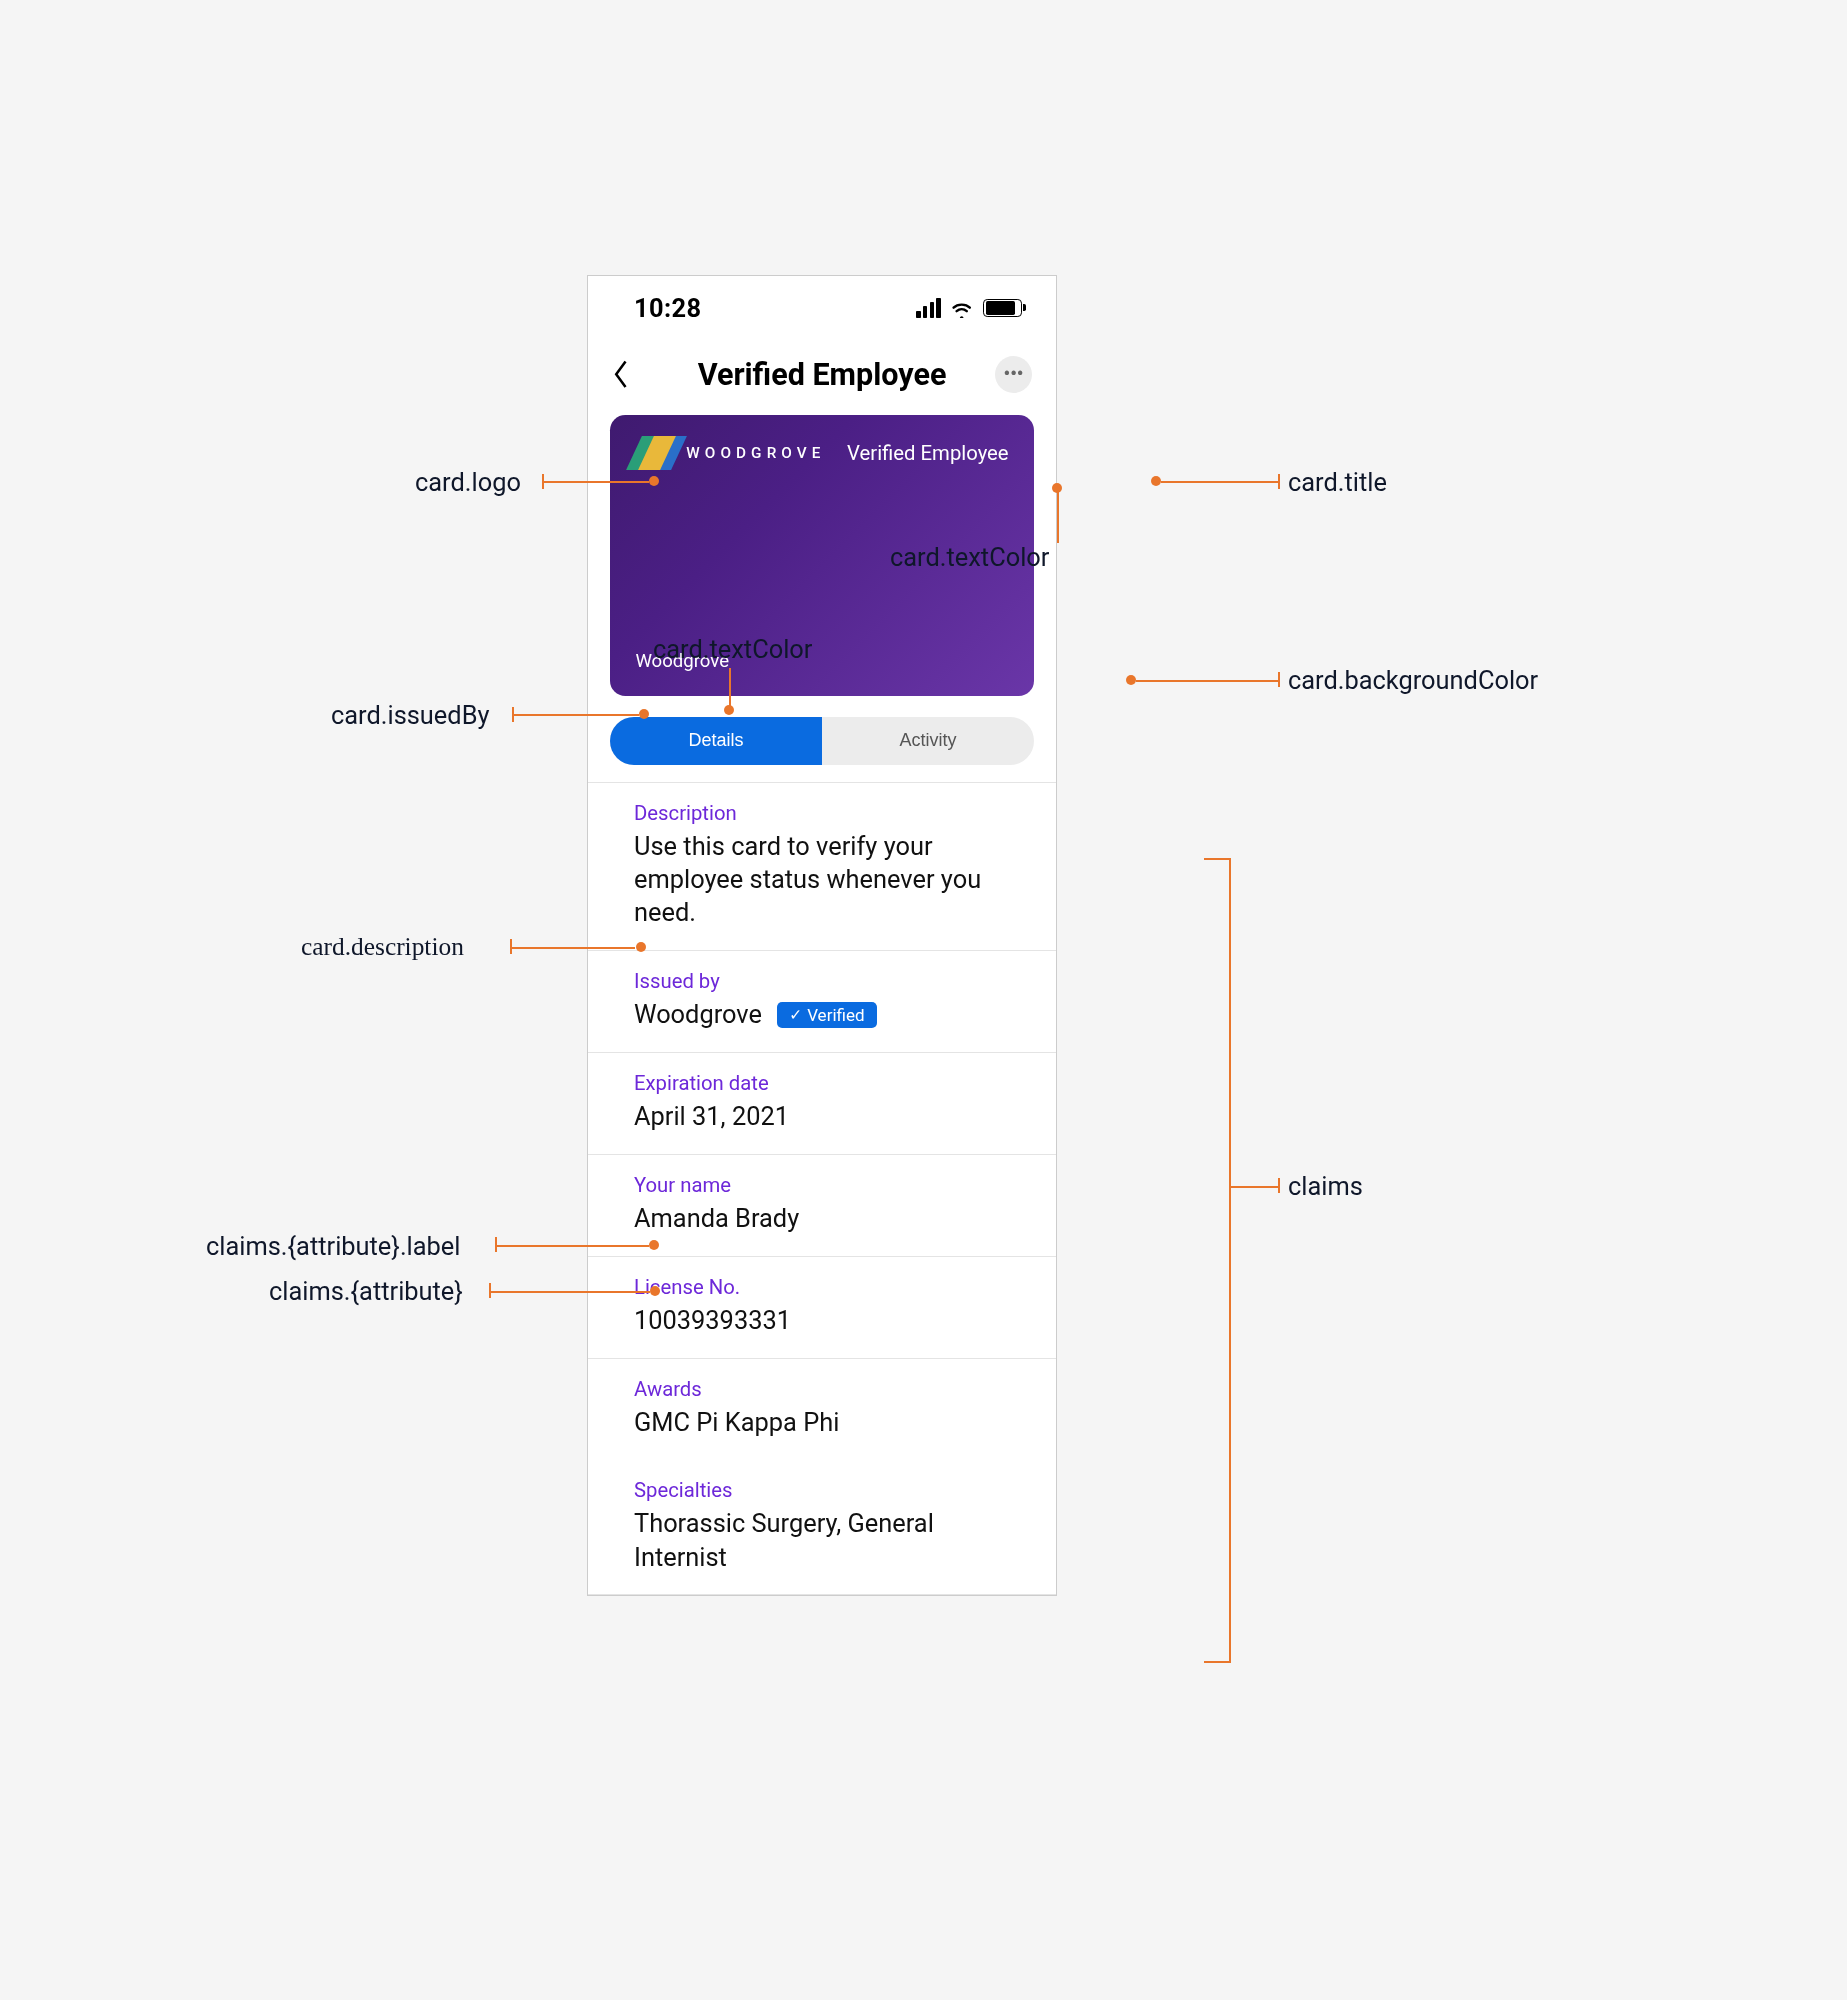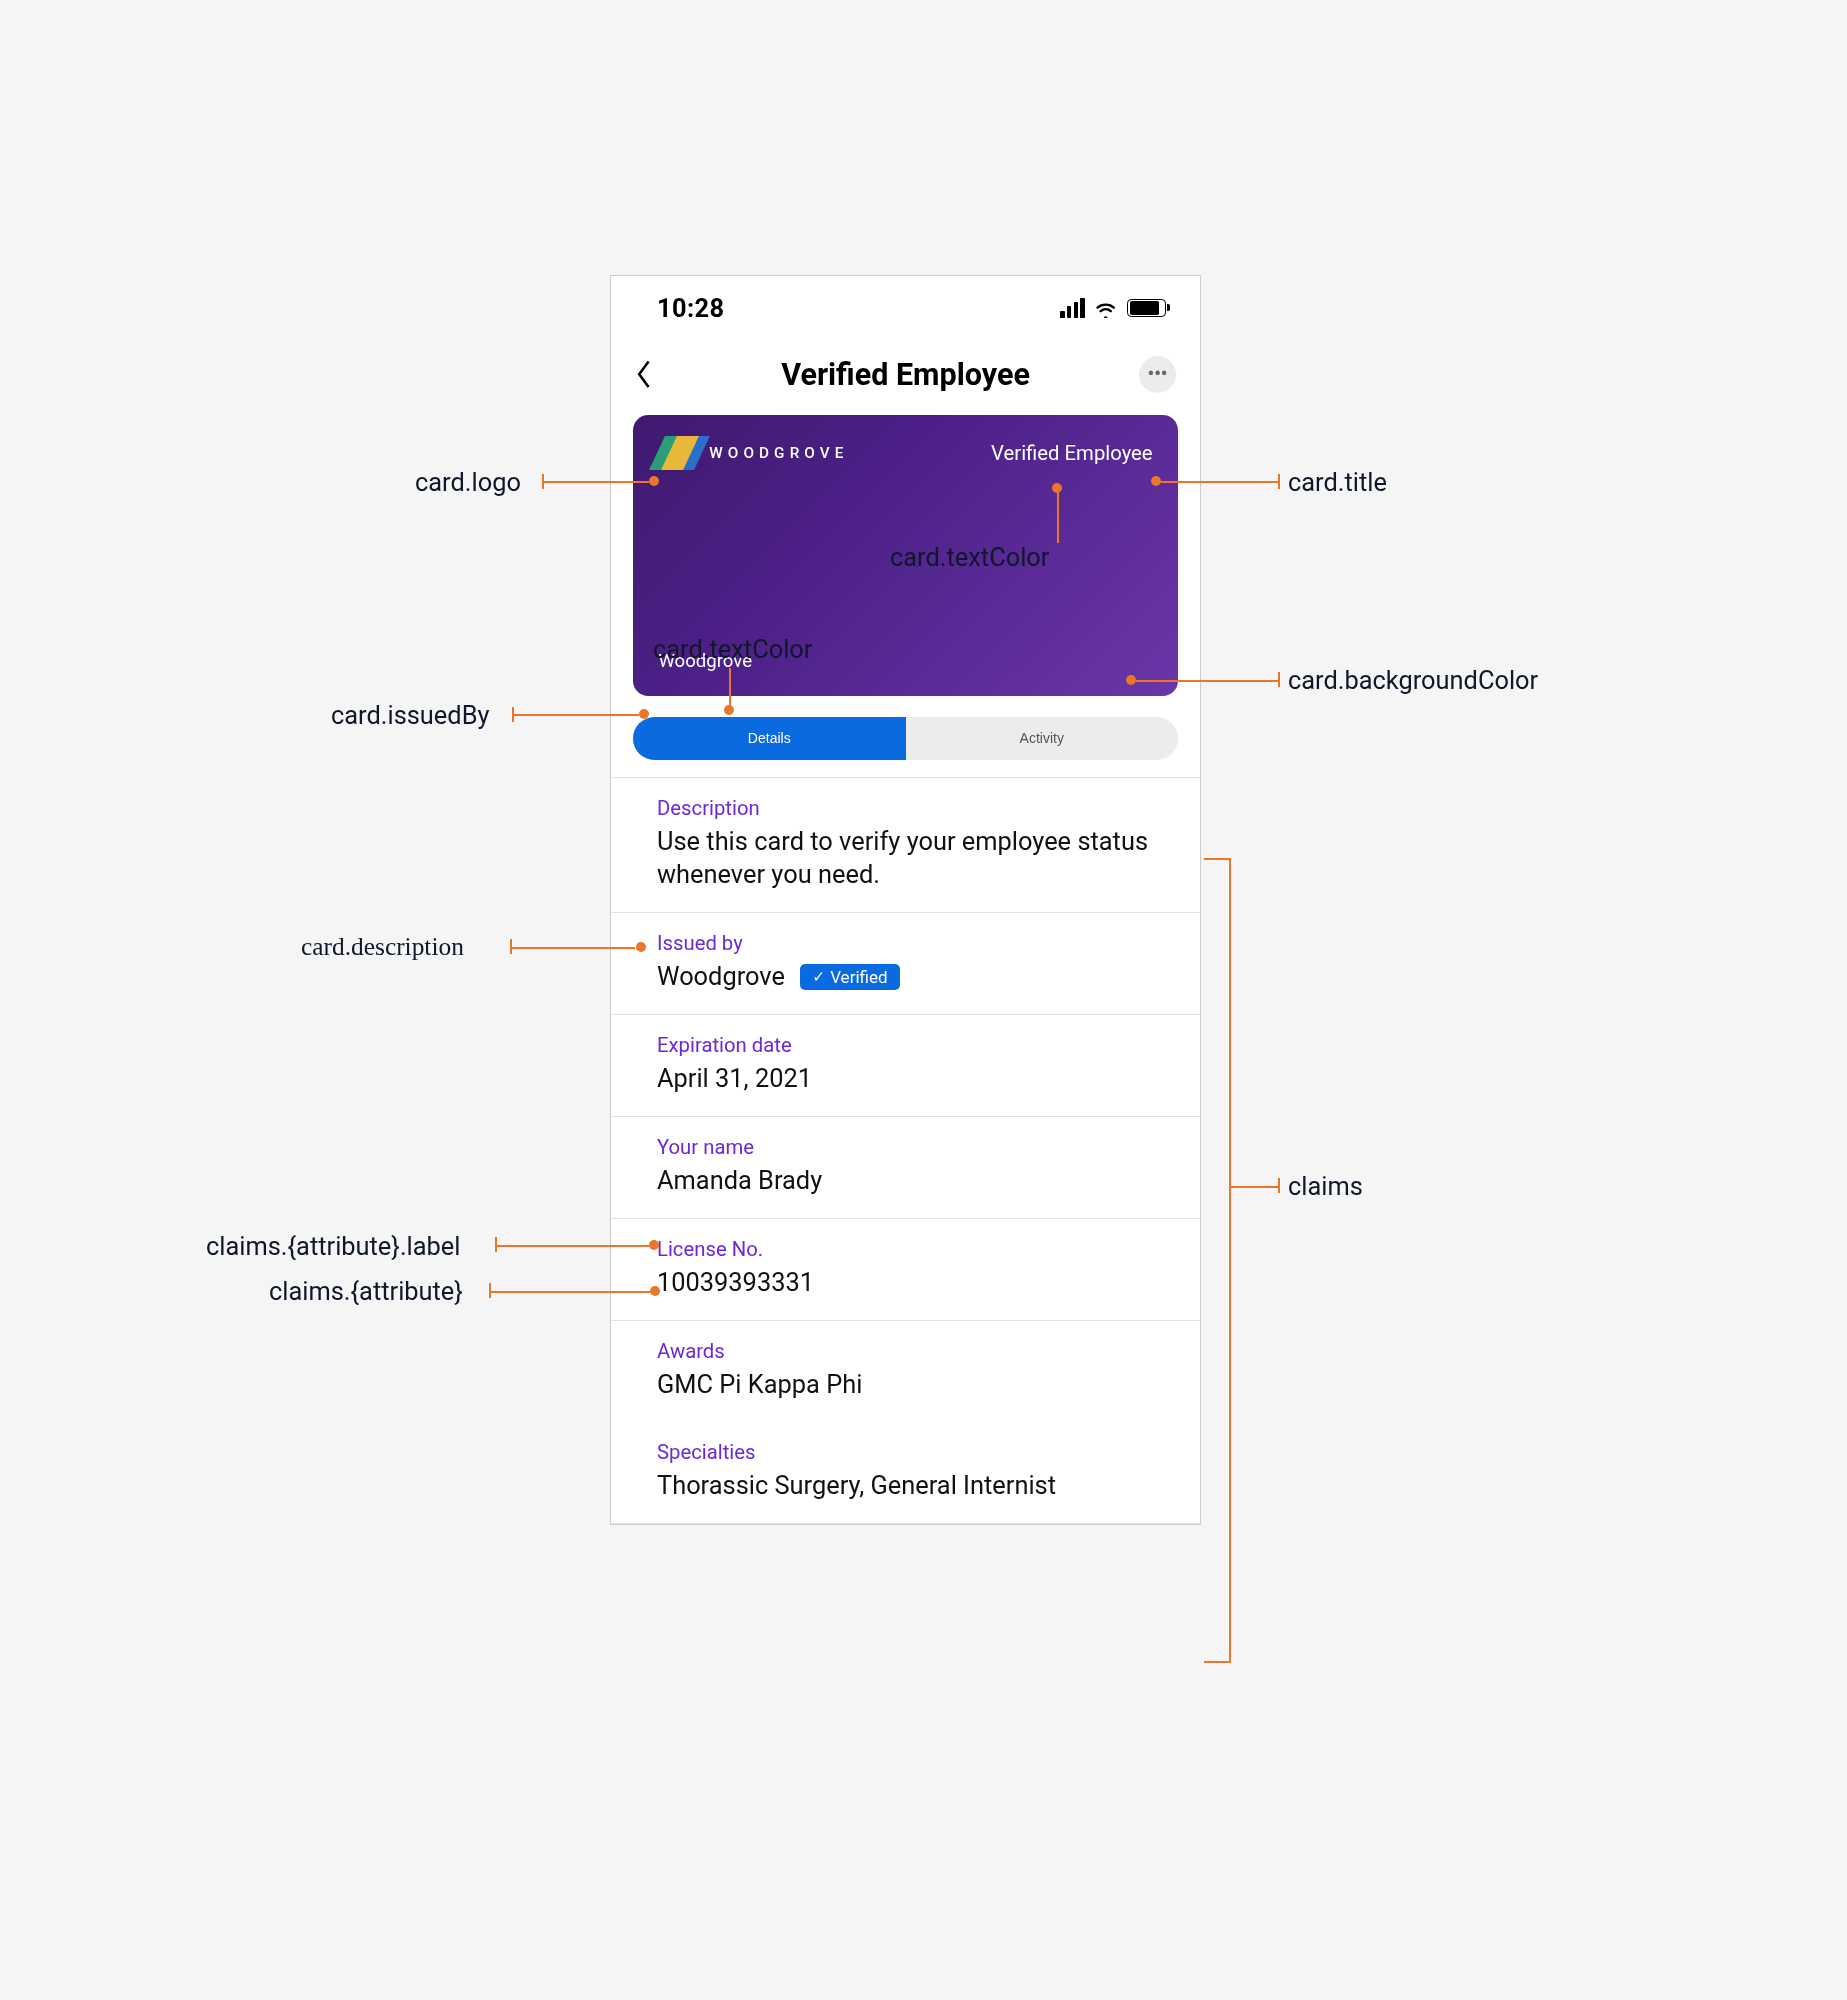--- a/index.html
+++ b/index.html
@@ -9,23 +9,23 @@
     width: 1848px;
     height: 2000px;
     position: relative;
   }
   .canvas {
     position: absolute;
     inset: 0;
   }
   .phone {
     position: absolute;
-    left: 610px;
+    left: 587px;
     top: 275px;
-    width: 591px;
+    width: 470px;
     background: #ffffff;
     border: 0.8px solid #ccc;
   }
   .status-bar {
     display: flex;
     justify-content: space-between;
     align-items: center;
     padding: 17px 34px 8.5px 46px;
     font-size: 25.4px;
     font-weight: 700;
@@ -93,21 +93,21 @@
   }
   .card-title { font-size:20.3px; }
   .card-spacer { flex:1; }
   .card-issuer { font-size:18.6px; }
   .seg {
     margin: 20.3px 22px 0 22px; display:flex; background:#ececec;
     border-radius: 847px; overflow:hidden;
   }
   .seg button {
     flex:1; border:none; background:transparent; padding:13.6px 0;
-    font-size:14px; font-weight:400; color:#555; cursor:pointer;
+    font-size:18px; font-weight:400; color:#555; cursor:pointer;
   }
   .seg button.active { background:#0a6be0; color:#fff; }
   .details {
     margin-top: 17px; border-top:0.8px solid #e4e4e4;
   }
   .row {
     border-bottom:0.8px solid #e4e4e4; padding:18.6px 25.4px 20.3px 46px;
   }
   .row .label { font-size:20.3px; color:#6d28d9; margin-bottom:5.1px; }
   .row .value { font-size:25.4px; color:#111; line-height:1.3; }

